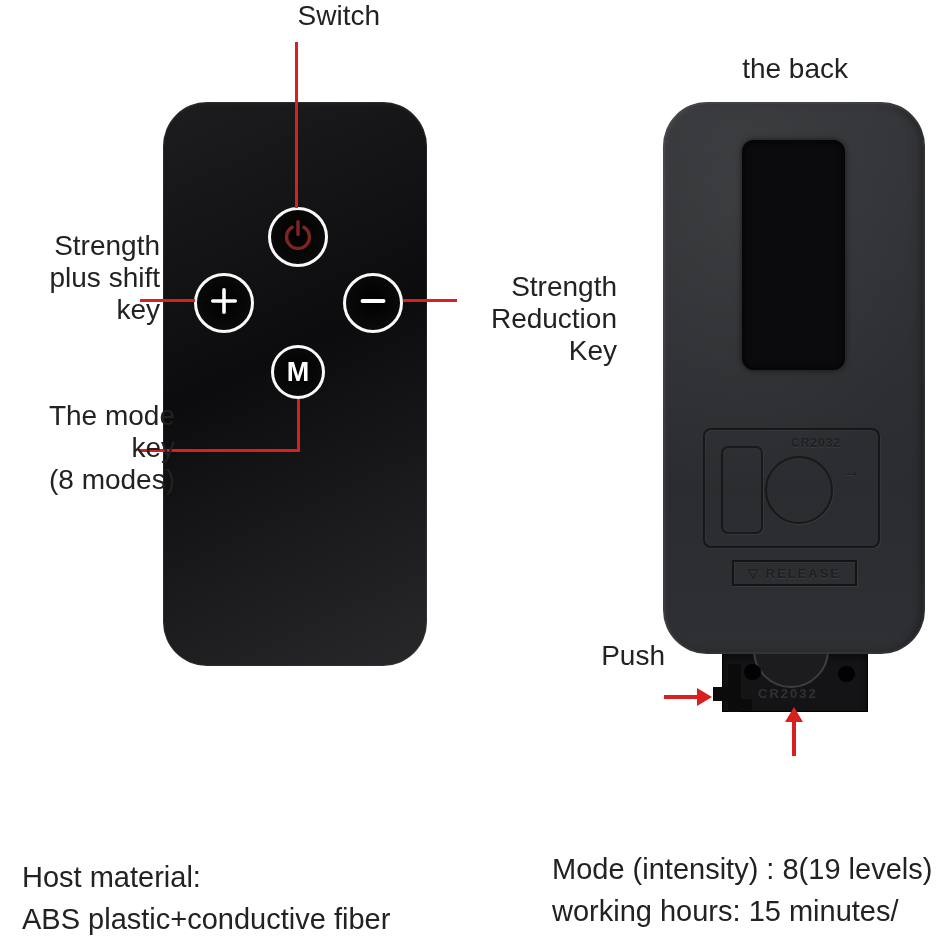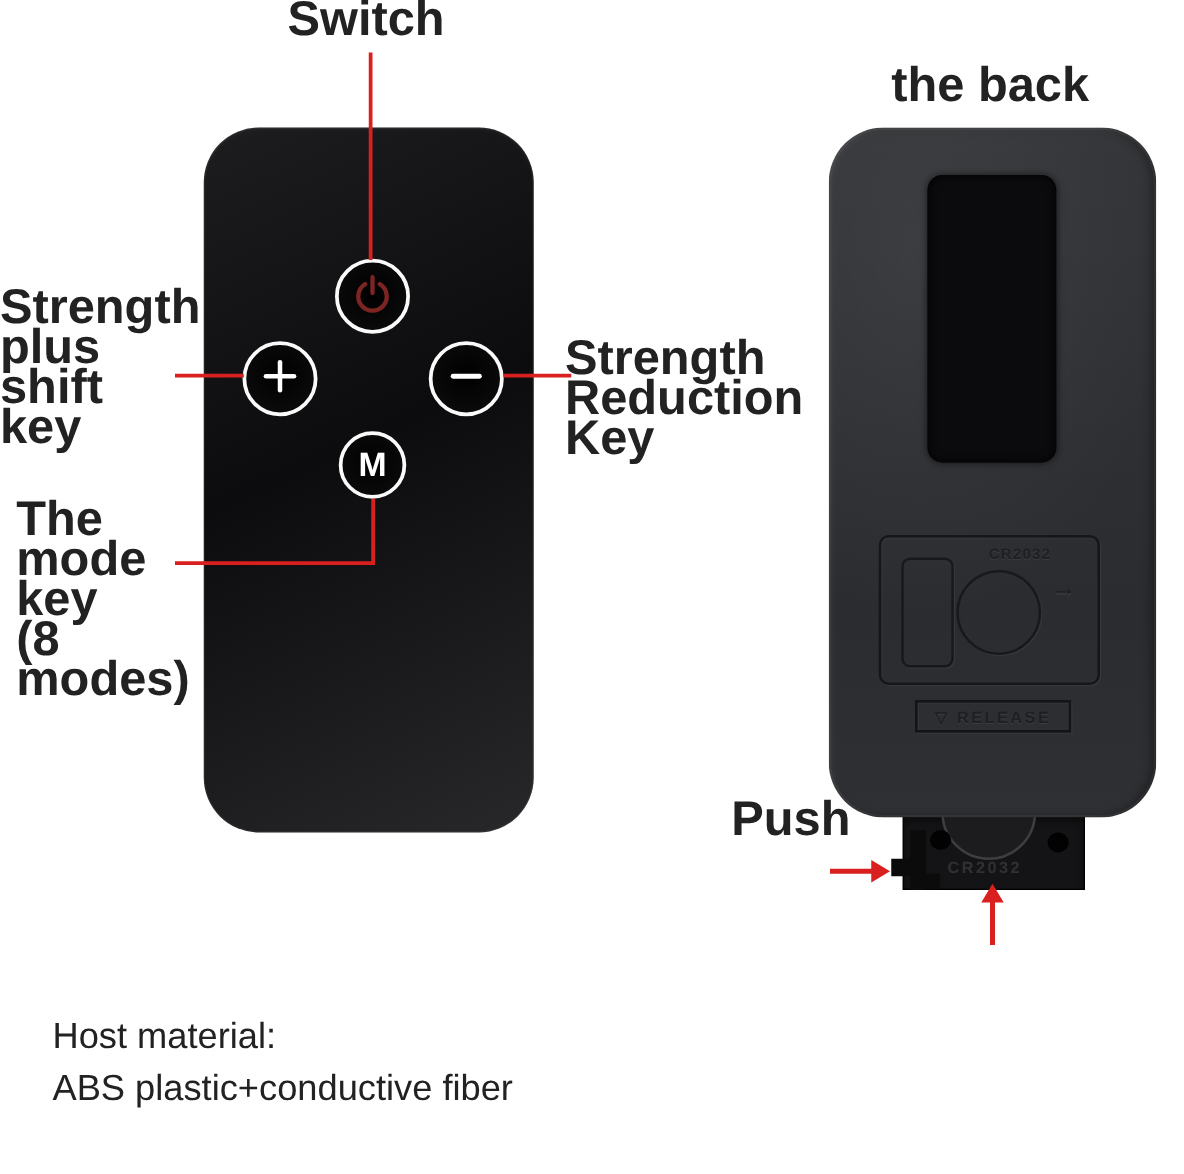--- a/index.html
+++ b/index.html
@@ -3,22 +3,22 @@
 <meta charset="utf-8">
 <style>
   html,body{margin:0;padding:0;background:#fff;}
   #canvas{
     position:relative;width:947px;height:939px;background:#ffffff;
     font-family:"Liberation Sans", sans-serif;overflow:hidden;
   }
   .abs{position:absolute;}
   
   .callout{
-    color:#222;font-weight:700;text-align:left;
-    white-space:pre-line;line-height:32px;font-size:39px;z-index:6;
+    color:#222;font-weight:400;text-align:right;
+    white-space:pre-line;line-height:32px;font-size:28px;z-index:6;
   }
   .spec{
     color:#222;font-weight:400;font-size:29px;line-height:42px;
     white-space:pre-line;z-index:6;
   }
   
   .rline{background:#d9201f;z-index:5;}
   .relbow{
     border-right:3px solid #d9201f;border-bottom:3px solid #d9201f;z-index:5;
   }
@@ -109,21 +109,21 @@
 key</div>
 
   <div class="abs callout" style="left:452px;top:271px;width:165px;">Strength
 Reduction
 Key</div>
 
   <div class="abs callout" style="left:0px;top:400px;width:162px;margin-left:13px;">The mode
 key
 (8 modes)</div>
 
-  <div class="abs callout" style="left:713px;top:53px;width:160px;">the back</div>
+  <div class="abs callout" style="left:688px;top:53px;width:160px;">the back</div>
 
   <div class="abs callout" style="left:585px;top:640px;width:80px;">Push</div>
 
 
   <div class="abs rline" style="left:295px;top:42px;width:3px;height:166px;"></div>
   <div class="abs rline" style="left:140px;top:299px;width:55px;height:3px;"></div>
   <div class="abs rline" style="left:403px;top:299px;width:54px;height:3px;"></div>
   <div class="abs relbow" style="left:140px;top:399px;width:157px;height:50px;"></div>
 
   <div class="abs rline" style="left:664px;top:695px;width:34px;height:4px;"></div>
@@ -184,16 +184,18 @@
     <div id="battery-diagram">
       <div id="diag-cylinder"></div>
       <div id="diag-coin"></div>
       <div id="diag-text" class="emboss">CR2032</div>
       <div id="diag-arrow" class="emboss">→</div>
     </div>
 
     <div id="release-bar" class="emboss">▽ RELEASE</div>
   </div>
 
-  <div class="abs spec" style="left:22px;top:808px;margin-left:20px;">Host material:
+  <div class="abs spec" style="left:22px;top:856px;">Host material:
 ABS plastic+conductive fiber</div>
+  <div class="abs spec" style="left:552px;top:848px;">Mode (intensity) : 8(19 levels)
+working hours: 15 minutes/</div>
 
 </div>
 
 </body></html>

